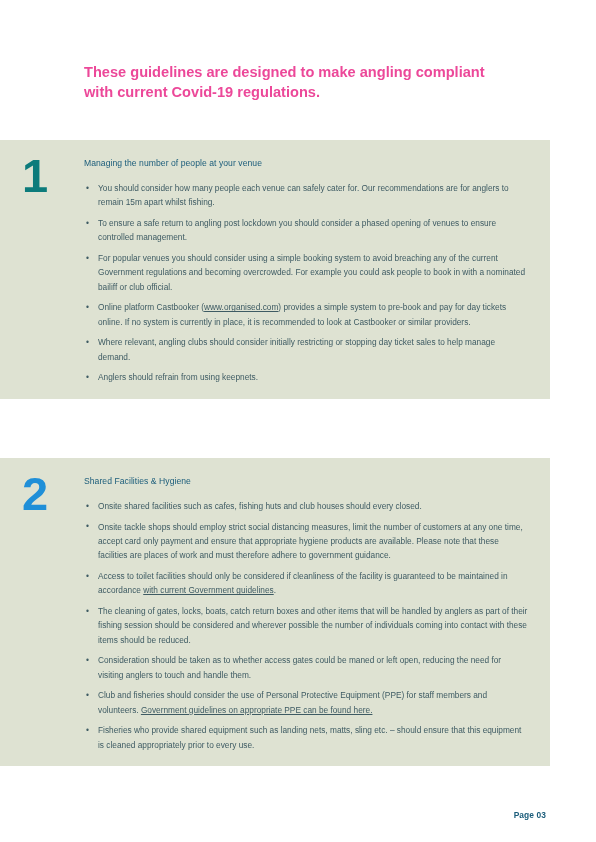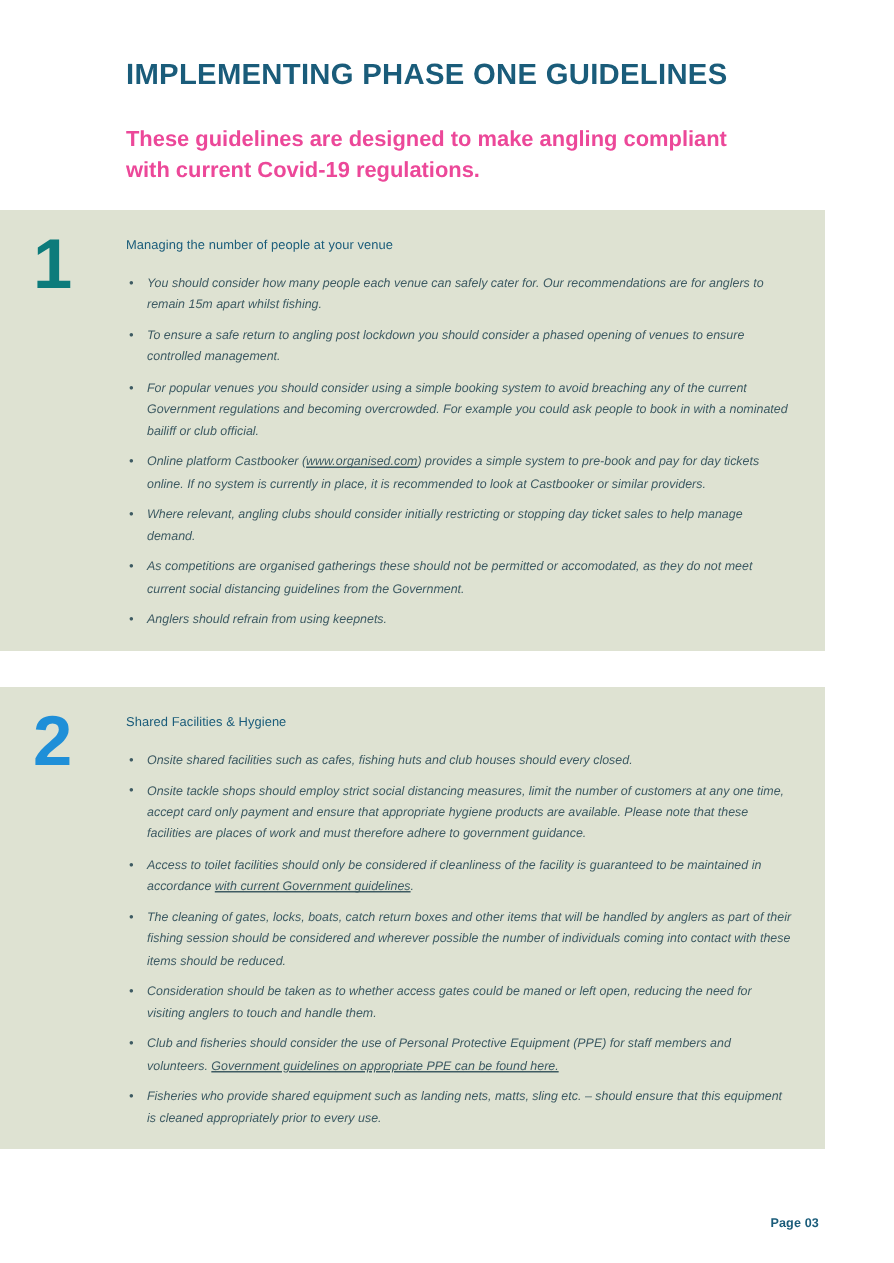--- a/index.html
+++ b/index.html
@@ -72,21 +72,20 @@
     font-weight: normal;
     color: #1A5C7A;
     margin: 6px 0 13px 0;
     letter-spacing: 0.05px;
   }
 
   .bullets {
     list-style: none;
     margin: 0;
     padding: 0;
-    font-style: italic;
   }
   .bullets li {
     position: relative;
     padding-left: 14px;
     margin-bottom: 6.5px;
     font-size: 8.3px;
     line-height: 1.72;
     color: #3E5B63;
   }
   .bullets li::before {
@@ -115,34 +114,32 @@
     letter-spacing: 0.1px;
     padding-left: 28px;
   }
 </style>
 </head>
 <body>
 
 <div class="page">
 
   <div class="header">
-    <h1 class="page-title">IMPLEMENTING PHASE ONE GUIDELINES</h1>
     <p class="page-subtitle">These guidelines are designed to make angling compliant with current Covid-19 regulations.</p>
   </div>
 
   <div class="section" id="section-1">
     <div class="section-number num-teal">1</div>
     <div class="section-heading">Managing the number of people at your venue</div>
     <ul class="bullets">
         <li><span>You should consider how many people each venue can safely cater for. Our recommendations are for anglers to remain 15m apart whilst fishing.</span></li>
         <li><span>To ensure a safe return to angling post lockdown you should consider a phased opening of venues to ensure controlled management.</span></li>
         <li><span>For popular venues you should consider using a simple booking system to avoid breaching any of the current Government regulations and becoming overcrowded. For example you could ask people to book in with a nominated bailiff or club official.</span></li>
         <li><span>Online platform Castbooker (</span><span class="inline-link">www.organised.com</span><span>) provides a simple system to pre-book and pay for day tickets online. If no system is currently in place, it is recommended to look at Castbooker or similar providers.</span></li>
         <li><span>Where relevant, angling clubs should consider initially restricting or stopping day ticket sales to help manage demand.</span></li>
-        <li><span>As competitions are organised gatherings these should not be permitted or accomodated, as they do not meet current social distancing guidelines from the Government.</span></li>
         <li><span>Anglers should refrain from using keepnets.</span></li>
       </ul>
   </div>
 
   <div class="section" id="section-2">
     <div class="section-number num-blue">2</div>
     <div class="section-heading">Shared Facilities &amp; Hygiene</div>
     <ul class="bullets">
         <li><span>Onsite shared facilities such as cafes, fishing huts and club houses should every closed.</span></li>
         <li><span>Onsite tackle shops should employ strict social distancing measures, limit the number of customers at any one time, accept card only payment and ensure that appropriate hygiene products are available. Please note that these facilities are places of work and must therefore adhere to government guidance.</span></li>

